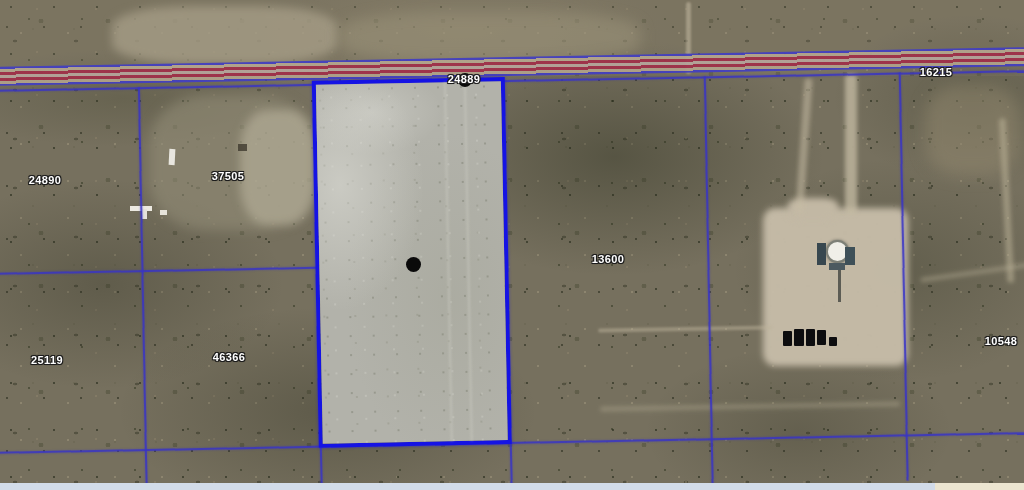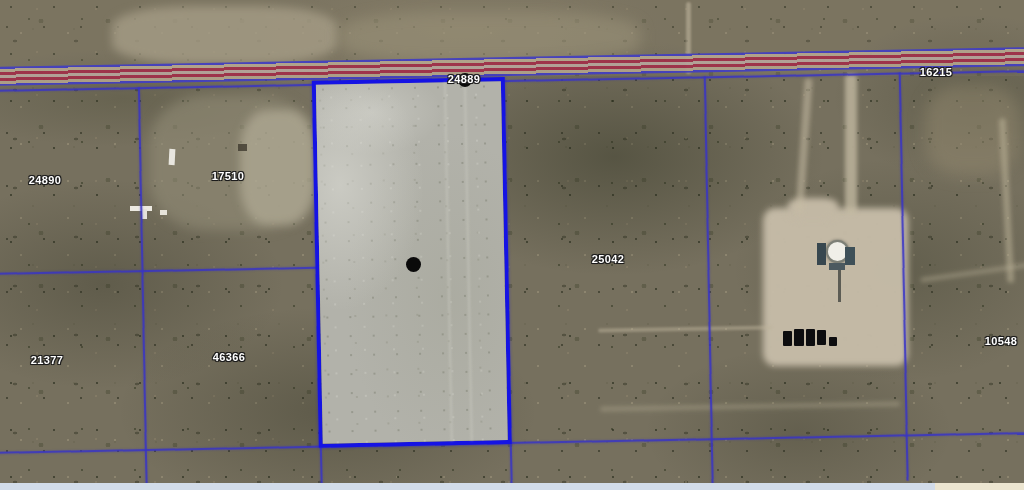--- a/index.html
+++ b/index.html
@@ -177,23 +177,23 @@
         <div class="streak s2"></div>
       </div>
     </div>
   </div>
 
   <div class="dot label-dot z7"></div>
   <div class="dot marker-dot z7"></div>
 
   <div class="plabel z7" style="left:464px;top:79px">24889</div>
   <div class="plabel z7" style="left:45px;top:180px">24890</div>
-  <div class="plabel z7" style="left:228px;top:176px">17510</div>
+  <div class="plabel z7" style="left:228px;top:176px">37505</div>
   <div class="plabel z7" style="left:936px;top:72px">16215</div>
-  <div class="plabel z7" style="left:608px;top:259px">25042</div>
+  <div class="plabel z7" style="left:608px;top:259px">13600</div>
   <div class="plabel z7" style="left:1001px;top:341px">10548</div>
-  <div class="plabel z7" style="left:47px;top:360px">21377</div>
+  <div class="plabel z7" style="left:47px;top:360px">25119</div>
   <div class="plabel z7" style="left:229px;top:357px">46366</div>
 
   <div class="bottom-strip z8"></div>
   <div class="bottom-strip-right z8"></div>
 
 </div>
 
 </body></html>

